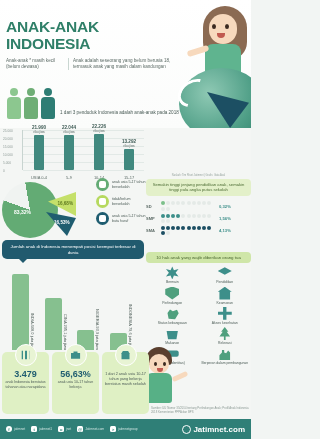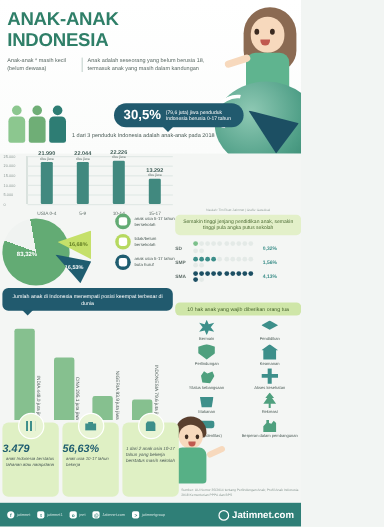--- a/index.html
+++ b/index.html
@@ -19,21 +19,21 @@
     overflow: hidden;
   }
   .title-wrap { padding: 7px 0 0 6px; width: 176px; }
   .title1 {
     font-size: 20px; font-weight: 800; letter-spacing: -0.4px;
     color: #3d9e80; line-height: 19px;
     -webkit-text-stroke: 0.4px #2f7f68;
   }
   .title2 {
     font-size: 15.5px; font-weight: 800; letter-spacing: -0.2px;
-    color: #2f7f68; line-height: 17px; margin-top: 1px;
+    color: #2f7f68; line-height: 17px; margin-top: 11px;
   }
   .subrow { display: flex; margin: 6px 0 0 6px; width: 172px; }
   .sub-a { width: 58px; font-size: 4.6px; line-height: 6px; color: #5c6b66; padding-right:4px;}
   .sub-div { width: 1px; background: #c9d6d1; margin: 0 4px; }
   .sub-b { width: 104px; font-size: 4.6px; line-height: 6px; color: #5c6b66; }
 
   .people { position: absolute; left: 7px; top: 88px; display: flex; gap: 3px; align-items: flex-end; }
   .person { width: 14px; }
   .p-head { width: 8px; height: 8px; border-radius: 50%; margin: 0 auto 1px; }
   .p-body { width: 14px; height: 22px; border-radius: 4px 4px 2px 2px; }
@@ -141,21 +141,21 @@
   .sh.home { clip-path: polygon(50% 2%, 100% 40%, 88% 40%, 88% 100%, 12% 100%, 12% 40%, 0 40%); background:#3d8f8a; }
   .sh.hand { clip-path: polygon(16% 48%,34% 20%,54% 34%,84% 22%,96% 50%,70% 96%,24% 92%); background:#4fa07e; }
   .sh.med { clip-path: polygon(38% 0,62% 0,62% 38%,100% 38%,100% 62%,62% 62%,62% 100%,38% 100%,38% 62%,0 62%,0 38%,38% 38%); background:#3d8f8a; }
   .sh.pot { clip-path: polygon(10% 30%,90% 30%,80% 95%,20% 95%); background:#3d8f8a; }
   .sh.tree { clip-path: polygon(50% 0,76% 36%,64% 36%,88% 72%,56% 72%,56% 100%,44% 100%,44% 72%,12% 72%,36% 36%,24% 36%); background:#4fa07e; }
   .sh.card { clip-path: inset(26% 4% 26% 4% round 2px); background:#3d8f8a; }
   .sh.people { clip-path: polygon(12% 100%,12% 62%,30% 40%,30% 22%,46% 22%,46% 40%,60% 46%,74% 26%,88% 40%,88% 100%); background:#4fa07e; }
 
   
   .bstats { position:absolute; left: 2px; top: 352px; width: 147px; height: 62px; display:flex; gap: 3px; }
-  .bs { flex:1; background:#dff0c4; border-radius:5px; padding-top: 17px; position:relative;font-style:italic; }
+  .bs { flex:1; background:#dff0c4; border-radius:5px; padding-top: 17px; text-align:center; position:relative; }
   .bs-ico { position:absolute; left:50%; top:-8px; transform:translateX(-50%); width: 22px; height:22px; border-radius:50%; background:#e8f4d4; border:1px solid #fff; }
   .bs-ico i { position:absolute; inset:5px; background:#3d8f8a; display:block; }
   .bs-ico i.jail { clip-path: polygon(12% 8%,88% 8%,88% 92%,12% 92%); background: repeating-linear-gradient(90deg,#3d8f8a 0 2px,#e8f4d4 2px 4px); }
   .bs-ico i.bag { clip-path: polygon(4% 30%,30% 30%,30% 16%,70% 16%,70% 30%,96% 30%,96% 88%,4% 88%); }
   .bs-ico i.pack { clip-path: polygon(24% 10%,76% 10%,90% 32%,90% 92%,10% 92%,10% 32%); }
   .bs-num { font-size: 9px; font-weight: 800; color:#1f5d70; line-height:10px; }
   .bs-txt { font-size: 3.6px; line-height:4.6px; color:#4c5c57; padding: 1px 3px 3px; }
   .bs.small .bs-txt { font-size: 3.8px; line-height: 5px; padding-top: 3px; }
 
   
@@ -215,24 +215,20 @@
       <div class="person g2">
           <div class="p-head"></div>
           <div class="p-body"></div>
         </div>
       <div class="person g3">
           <div class="p-head"></div>
           <div class="p-body"></div>
         </div>
     </div>
 
-    <div class="stat-bubble">
-      <div class="sb-num">30,5%</div>
-      <div class="sb-txt">(79,6 juta) jiwa penduduk Indonesia berusia 0-17 tahun</div>
-    </div>
     <div class="note1">1 dari 3 penduduk Indonesia adalah anak-anak pada 2018</div>
   </div>
   <div class="globe-cut"></div>
 
   <div class="barchart">
     <div class="bc-grid" id="bcGrid">
         <div class="bc-gl" style="top: 0%;"></div>
         <div class="bc-yl" style="top: 0%; left: -20px;">25.000</div>
         <div class="bc-gl" style="top: 20%;"></div>
         <div class="bc-yl" style="top: 20%; left: -20px;">20.000</div>

